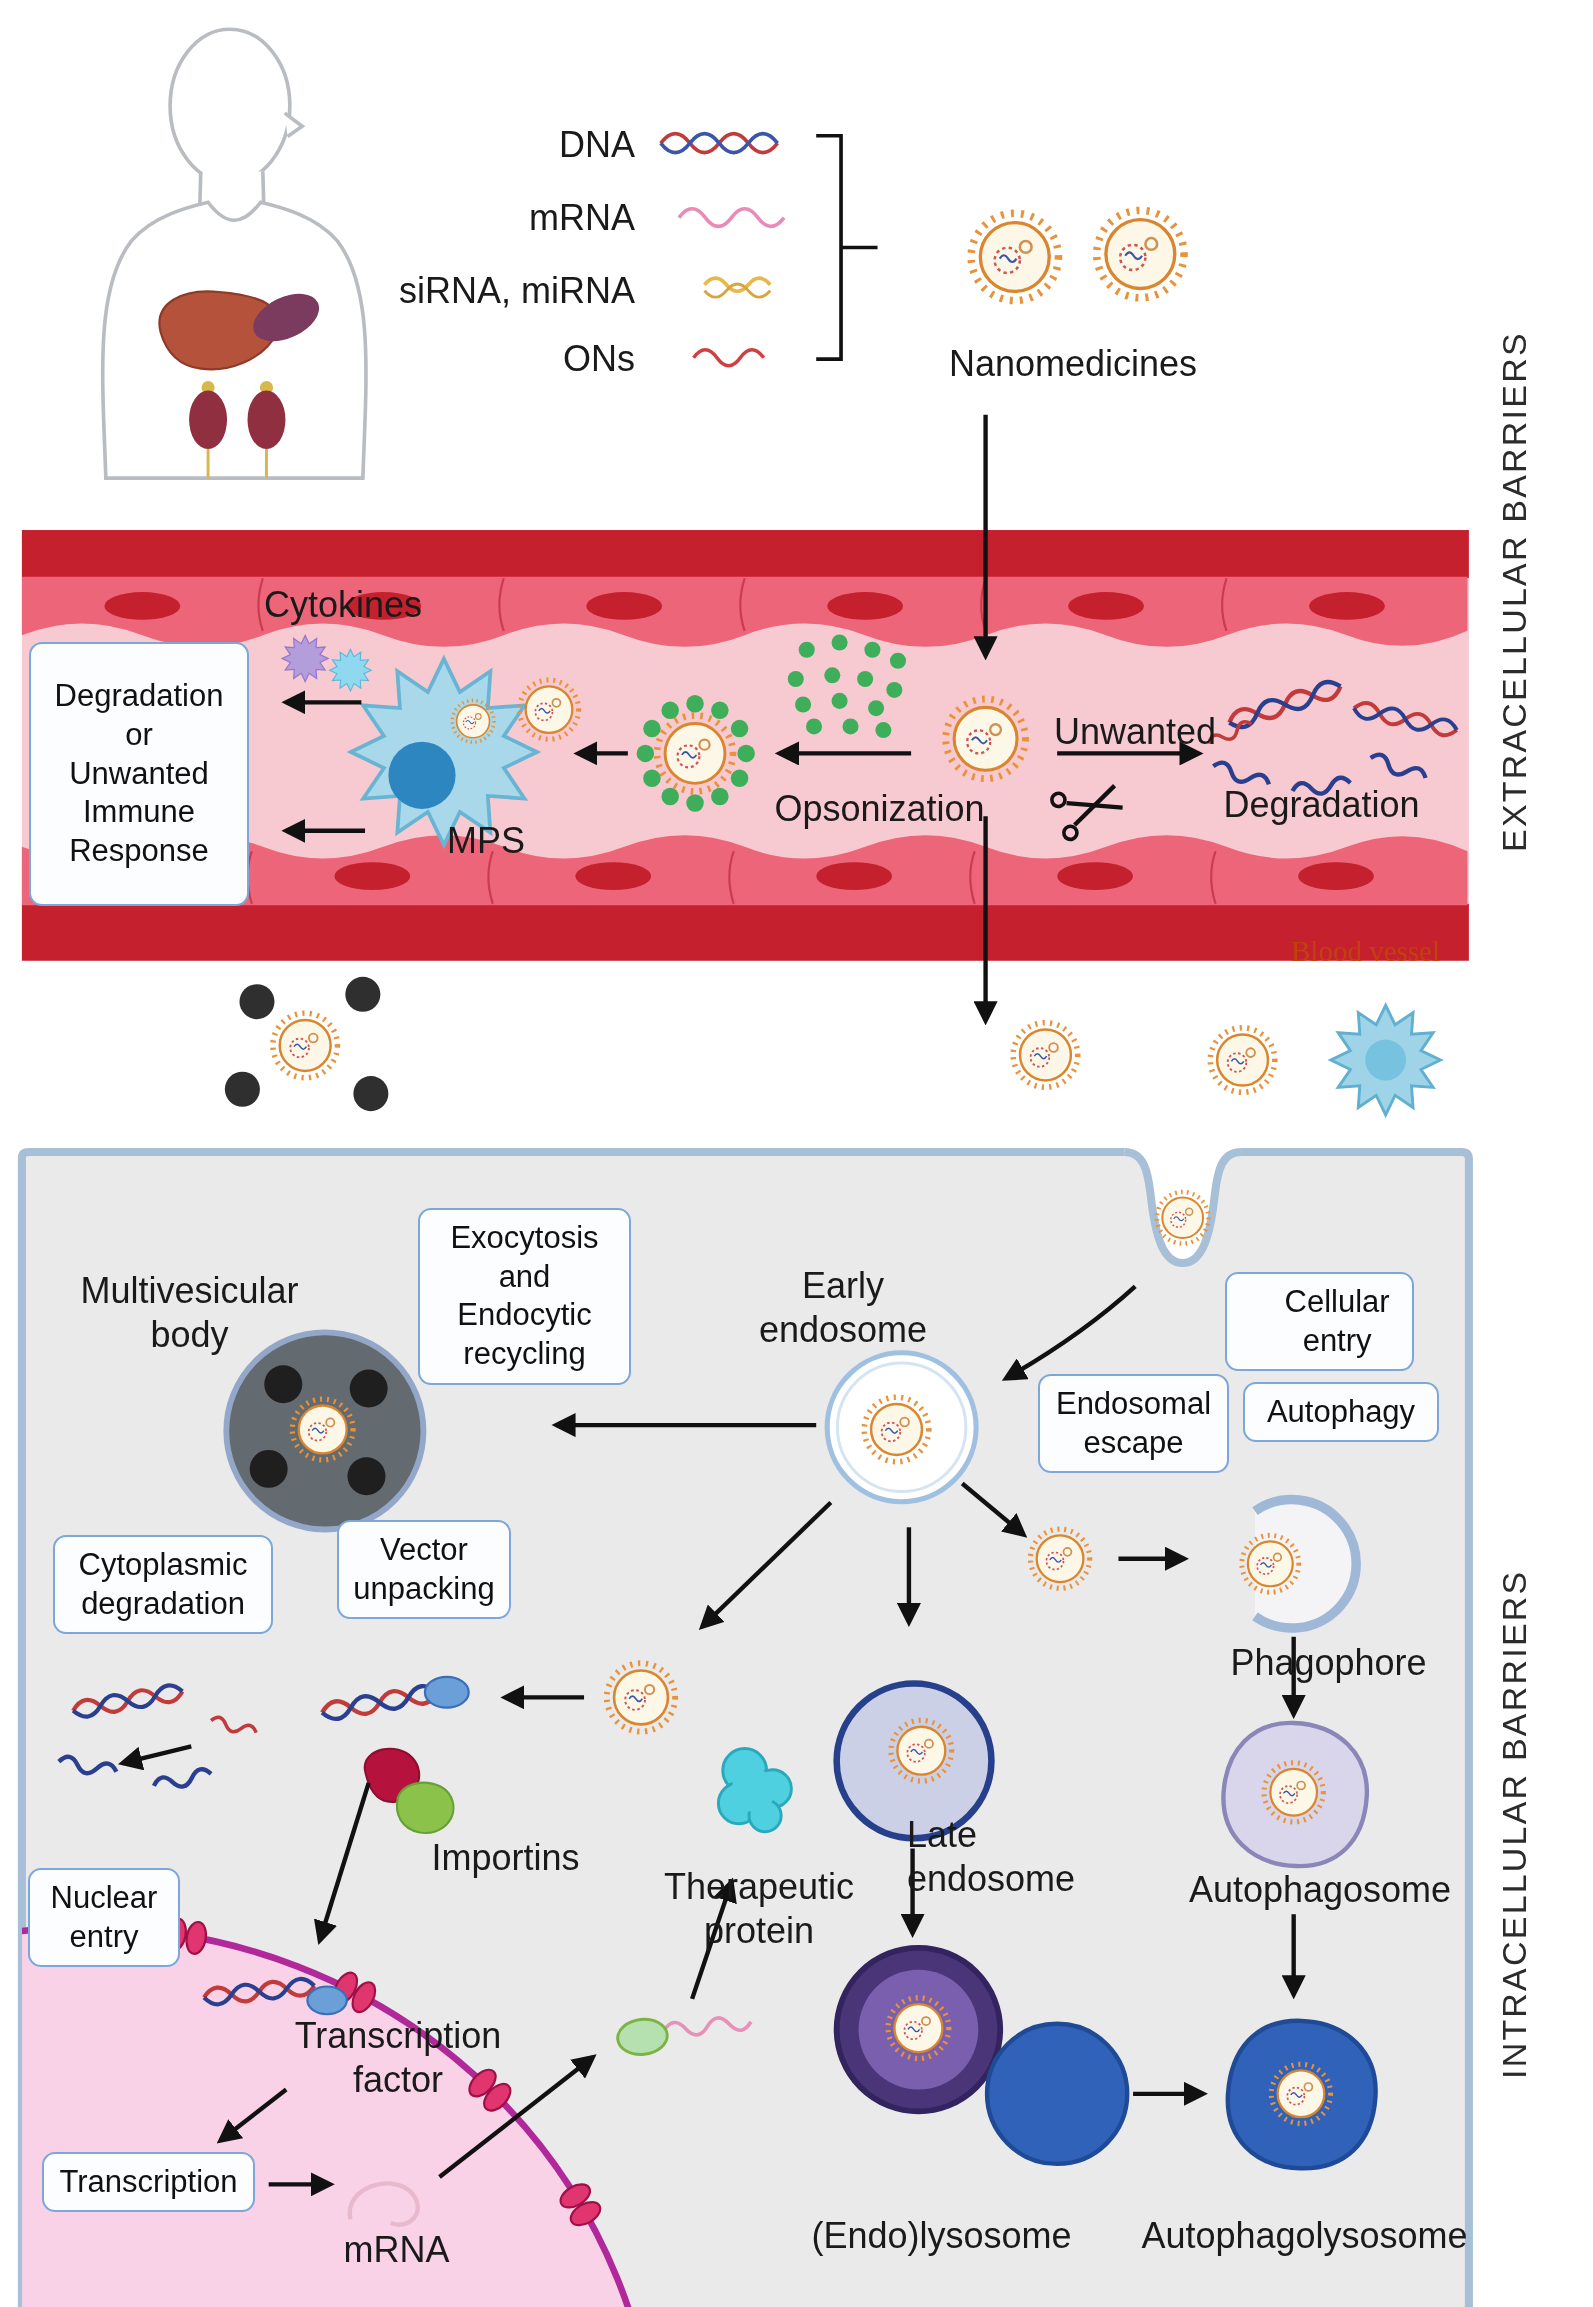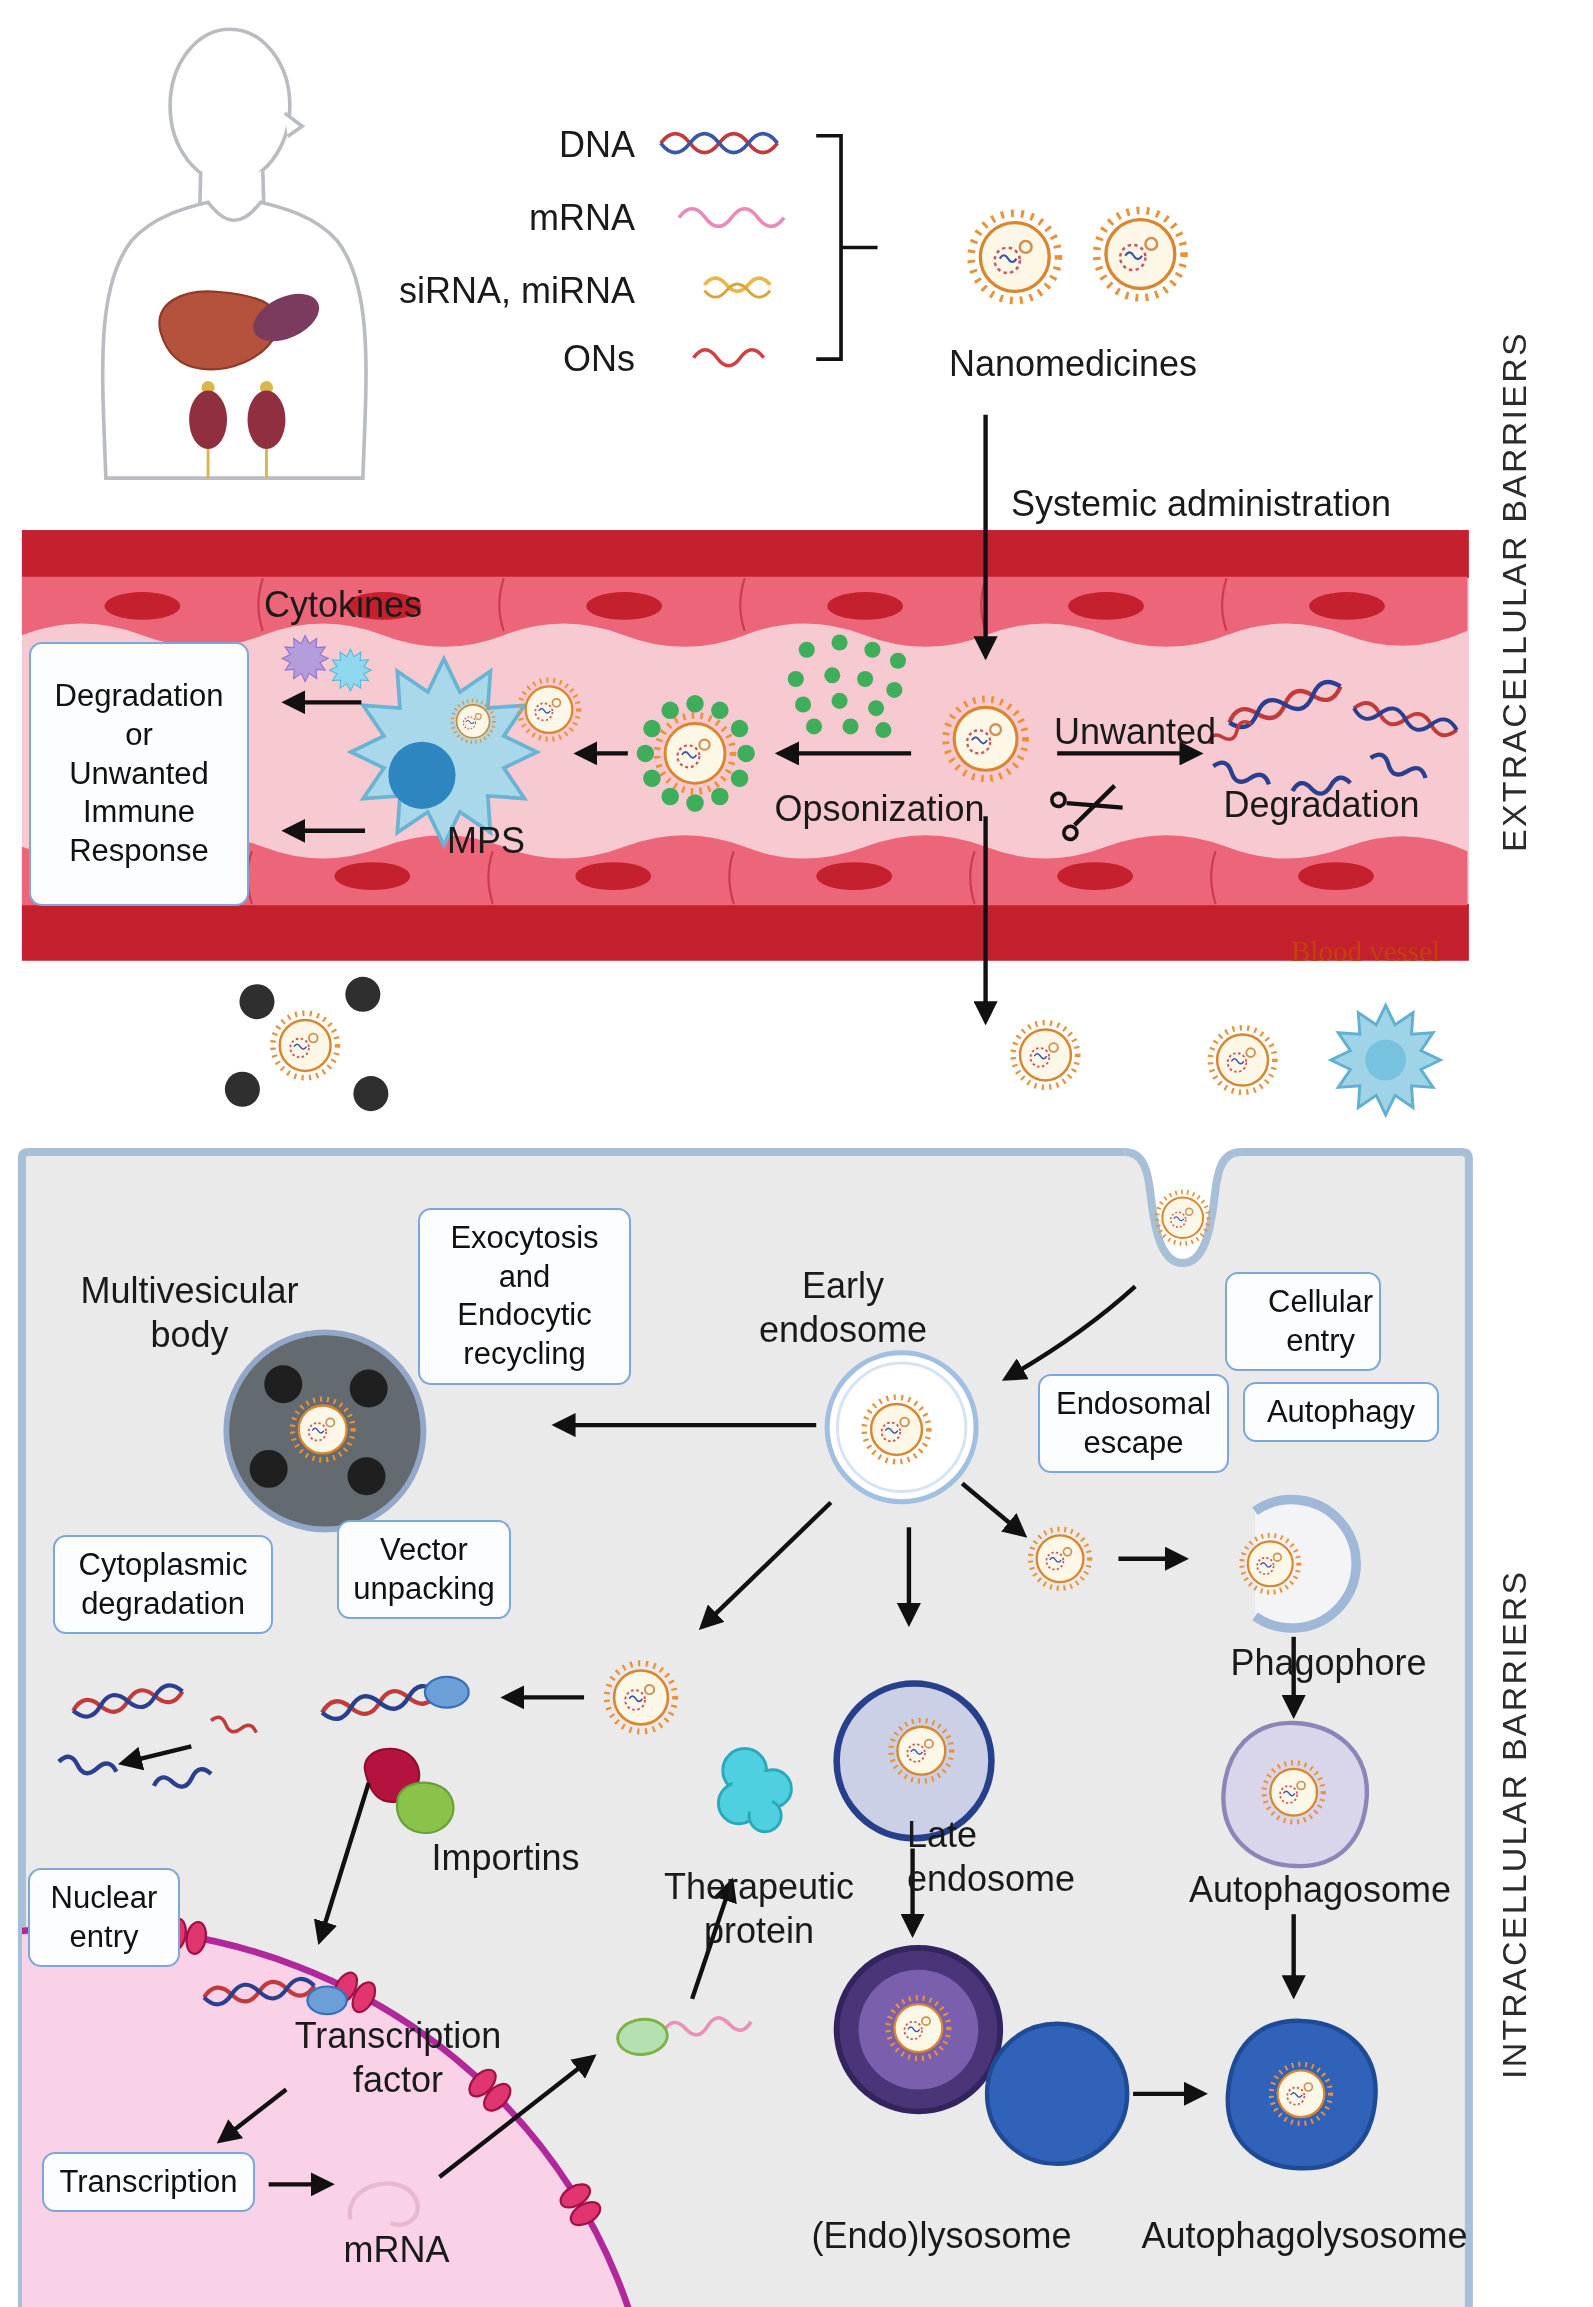--- a/index.html
+++ b/index.html
@@ -329,21 +329,20 @@
     <path d="M602,2982 L812,2818"></path>
     <path d="M948,2738 L1002,2578"></path>
   </g>
 </svg>
 
 <div class="lbl right" style="left:409px;top:123px;width:226px;">DNA</div>
 <div class="lbl right" style="left:409px;top:196px;width:226px;">mRNA</div>
 <div class="lbl right" style="left:365px;top:269px;width:270px;">siRNA, miRNA</div>
 <div class="lbl right" style="left:409px;top:337px;width:226px;">ONs</div>
 <div class="lbl" style="left:927px;top:342px;width:292px;">Nanomedicines</div>
-<div class="lbl left" style="left:1011px;top:482px;width:453px;">Systemic administration</div>
 
 <div class="lbl" style="left:259px;top:583px;width:168px;">Cytokines</div>
 <div class="box" style="left:29px;top:642px;width:220px;height:264px;display:flex;align-items:center;justify-content:center;">Degradation
 or
 Unwanted
 Immune
 Response</div>
 <div class="lbl" style="left:431px;top:819px;width:110px;">MPS</div>
 <div class="lbl" style="left:759px;top:787px;width:241px;">Opsonization</div>
 <div class="lbl" style="left:1040px;top:710px;width:190px;">Unwanted</div>
@@ -355,21 +354,21 @@
 <div class="vlabel" style="left:1491px;top:1540px;">INTRACELLULAR BARRIERS</div>
 
 <div class="box" style="left:418px;top:1208px;width:213px;">Exocytosis
 and
 Endocytic
 recycling</div>
 <div class="lbl" style="left:58px;top:1269px;width:263px;">Multivesicular
 body</div>
 <div class="lbl" style="left:741px;top:1264px;width:204px;">Early
 endosome</div>
-<div class="box" style="left:1225px;top:1272px;width:156px;padding-left:41px;">Cellular
+<div class="box" style="left:1225px;top:1272px;width:189px;padding-left:41px;">Cellular
 entry</div>
 <div class="box" style="left:1038px;top:1374px;width:191px;">Endosomal
 escape</div>
 <div class="box" style="left:1243px;top:1382px;width:196px;">Autophagy</div>
 <div class="box" style="left:53px;top:1535px;width:220px;">Cytoplasmic
 degradation</div>
 <div class="box" style="left:337px;top:1520px;width:174px;">Vector
 unpacking</div>
 <div class="lbl" style="left:1208px;top:1641px;width:241px;">Phagophore</div>
 <div class="lbl" style="left:425px;top:1836px;width:161px;">Importins</div>

